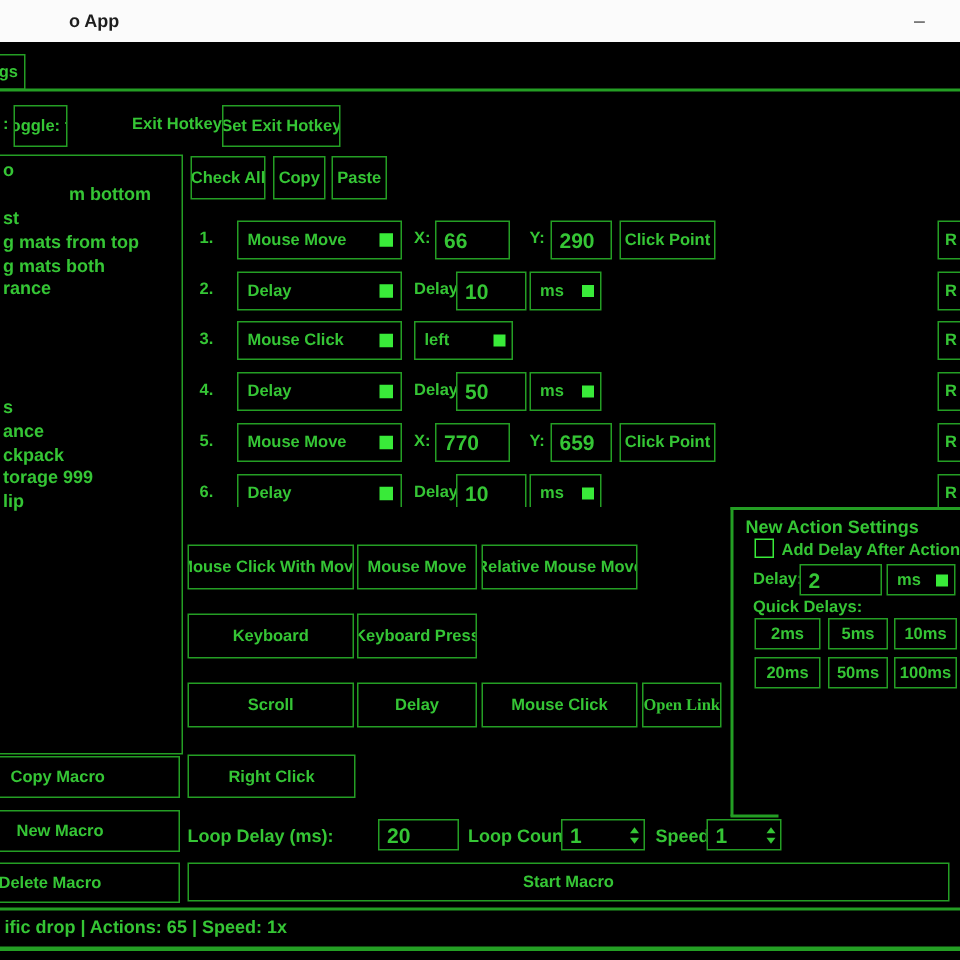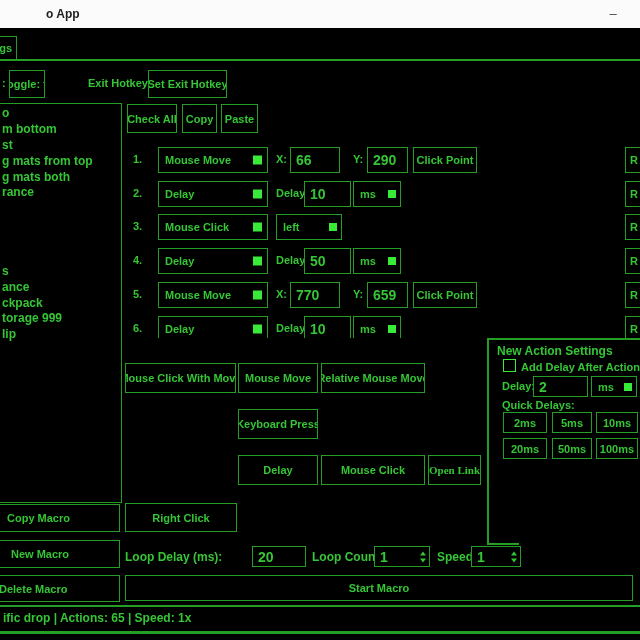--- a/index.html
+++ b/index.html
@@ -48,21 +48,21 @@
   <div class="tabbox">gs</div>
   <div class="hline" style="left:0;top:59px;width:640px;"></div>
 
   <span class="lbl" style="left:2px;top:77px;">:</span>
   <div class="box btn" style="left:9px;top:70px;width:36px;height:28px;">Toggle: f6</div>
   <span class="lbl" style="left:88px;top:77px;">Exit Hotkey:</span>
   <div class="box btn" style="left:148px;top:70px;width:79px;height:28px;">Set Exit Hotkey</div>
 
   <div class="box" style="left:-10px;top:103px;width:132px;height:400px;"></div>
   <span class="listitem" style="top:106px;">o</span>
-  <span class="listitem" style="top:122px;">m bottom</span>
+  <span class="listitem" style="top:122px;margin-left:44px;">m bottom</span>
   <span class="listitem" style="top:138px;">st</span>
   <span class="listitem" style="top:154px;">g mats from top</span>
   <span class="listitem" style="top:170px;">g mats both</span>
   <span class="listitem" style="top:185px;">rance</span>
   <span class="listitem" style="top:264px;">s</span>
   <span class="listitem" style="top:280px;">ance</span>
   <span class="listitem" style="top:296px;">ckpack</span>
   <span class="listitem" style="top:311px;">torage 999</span>
   <span class="listitem" style="top:327px;">lip</span>
 
@@ -158,22 +158,24 @@
       <span>ms</span>
       <span class="sq8"></span>
     </div>
     <div class="box btn" style="left:500px;top:176px;width:50px;height:26px;justify-content:flex-start;padding-left:4px;">R</div>
   </div>
 
   <div class="box btn" style="left:125px;top:363px;width:111px;height:30px;">Mouse Click With Move</div>
   <div class="box btn" style="left:238px;top:363px;width:80px;height:30px;">Mouse Move</div>
   <div class="box btn" style="left:321px;top:363px;width:104px;height:30px;">Relative Mouse Move</div>
 
+  <div class="box btn" style="left:125px;top:409px;width:111px;height:30px;">Keyboard</div>
   <div class="box btn" style="left:238px;top:409px;width:80px;height:30px;">Keyboard Press</div>
 
+  <div class="box btn" style="left:125px;top:455px;width:111px;height:30px;">Scroll</div>
   <div class="box btn" style="left:238px;top:455px;width:80px;height:30px;">Delay</div>
   <div class="box btn" style="left:321px;top:455px;width:104px;height:30px;">Mouse Click</div>
   <div class="box btn" style="left:428px;top:455px;width:53px;height:30px;font-family:Liberation Serif, serif;">Open Link</div>
 
   <div class="box btn" style="left:125px;top:503px;width:112px;height:29px;text-align:center;">Right Click</div>
 
   <div class="vline" style="left:487px;top:338px;height:206px;"></div>
   <div class="hline" style="left:487px;top:338px;width:153px;"></div>
   <div class="hline" style="left:487px;top:543px;width:32px;"></div>
 

